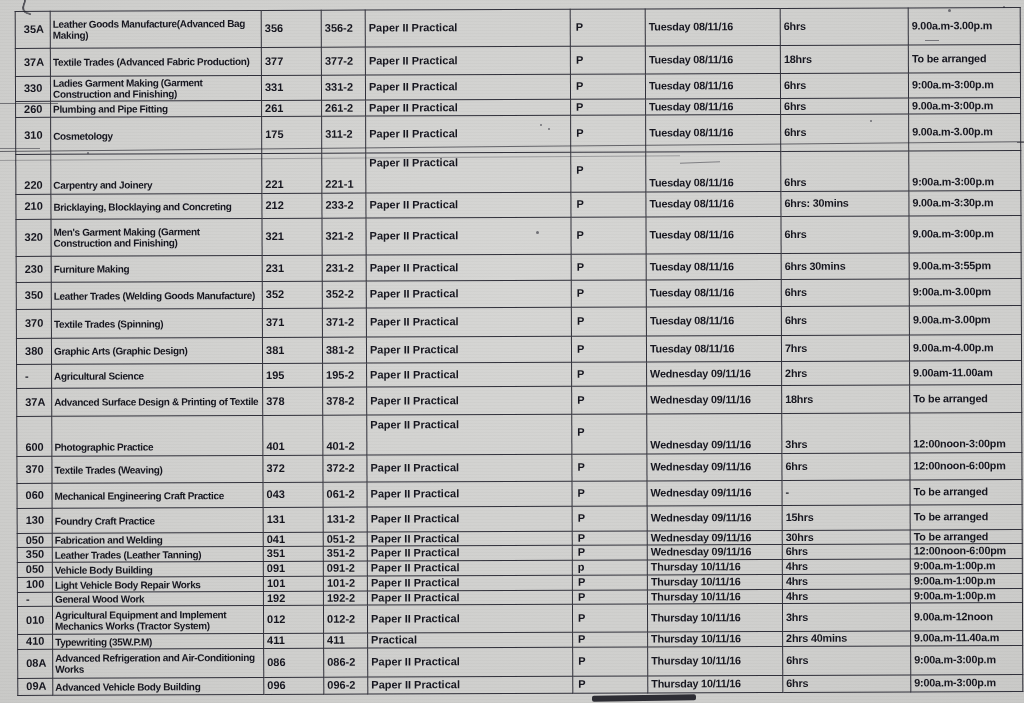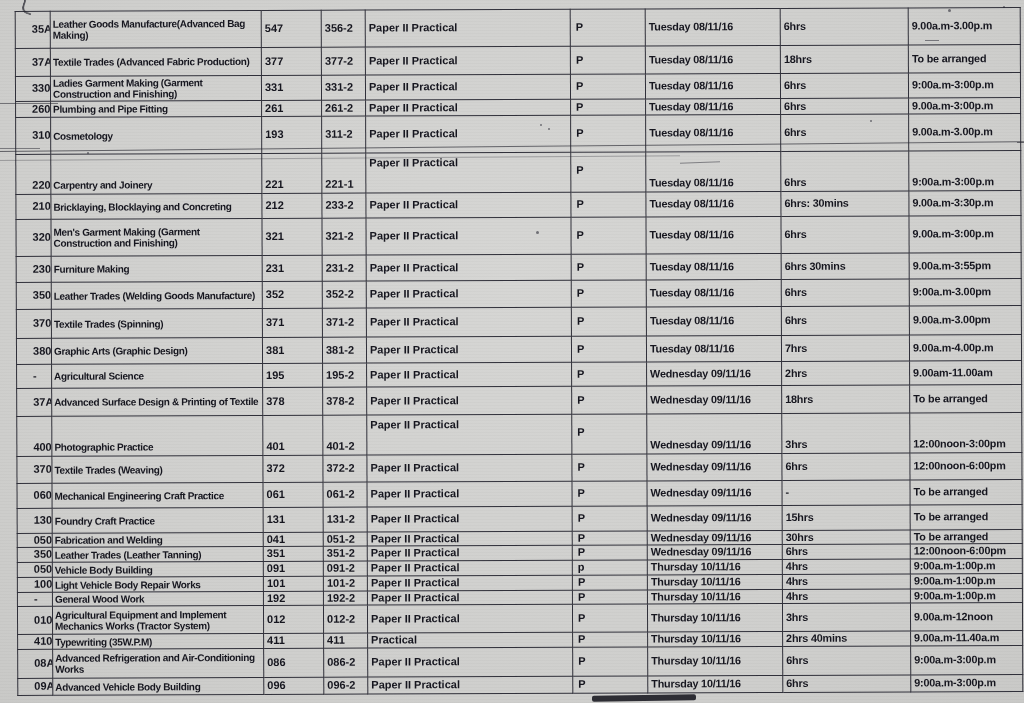--- a/index.html
+++ b/index.html
@@ -19,21 +19,21 @@
     width:1005px;position:absolute;left:16px;top:9px;
     transform:rotate(-0.22deg);
   }
   td{
     border:1.6px solid #30303a;
     color:#16161f;
     font-size:11px;font-weight:bold;
     padding:0 3px;vertical-align:middle;
     line-height:11.5px;overflow:hidden;
   }
-  td.c0{padding-left:16px;}
+  td.c0{padding-left:8px;}
   td.c1{font-size:10px;letter-spacing:-0.35px;line-height:11px;padding:1px 2px;}
   td.c5{padding-left:5px;}
   td.c6,td.c7,td.c8{font-size:10.8px;letter-spacing:-0.2px;}
   tr.tall td{vertical-align:bottom;padding-bottom:3px;}
   tr.tall td.c4{vertical-align:top;padding-top:4px;}
   tr.tall td.c5{vertical-align:middle;}
   
   .artifact{position:absolute;pointer-events:none;}
   .diag-main{left:0;top:151px;width:1024px;height:0;
     border-top:1.4px solid rgba(38,38,48,0.65);
@@ -75,21 +75,21 @@
         <col style="width:205px">
         <col style="width:75px">
       <col style="width:135px">
         <col style="width:128px">
         <col style="width:112px">
     </colgroup>
     <tbody>
         <tr style="height: 37px;">
           <td class="c0">35A</td>
           <td class="c1">Leather Goods Manufacture(Advanced Bag Making)</td>
-          <td class="c2">547</td>
+          <td class="c2">356</td>
           <td class="c3">356-2</td>
           <td class="c4">Paper II Practical</td>
           <td class="c5">P</td>
           <td class="c6">Tuesday 08/11/16</td>
           <td class="c7">6hrs</td>
           <td class="c8">9.00a.m-3.00p.m</td>
         </tr>
         <tr style="height: 28px;">
           <td class="c0">37A</td>
           <td class="c1">Textile Trades (Advanced Fabric Production)</td>
@@ -119,21 +119,21 @@
           <td class="c3">261-2</td>
           <td class="c4">Paper II Practical</td>
           <td class="c5">P</td>
           <td class="c6">Tuesday 08/11/16</td>
           <td class="c7">6hrs</td>
           <td class="c8">9.00a.m-3:00p.m</td>
         </tr>
         <tr style="height: 37px;">
           <td class="c0">310</td>
           <td class="c1">Cosmetology</td>
-          <td class="c2">193</td>
+          <td class="c2">175</td>
           <td class="c3">311-2</td>
           <td class="c4">Paper II Practical</td>
           <td class="c5">P</td>
           <td class="c6">Tuesday 08/11/16</td>
           <td class="c7">6hrs</td>
           <td class="c8">9.00a.m-3.00p.m</td>
         </tr>
         <tr class="tall" style="height: 40px;">
           <td class="c0">220</td>
           <td class="c1">Carpentry and Joinery</td>
@@ -227,21 +227,21 @@
           <td class="c1">Advanced Surface Design &amp; Printing of Textile</td>
           <td class="c2">378</td>
           <td class="c3">378-2</td>
           <td class="c4">Paper II Practical</td>
           <td class="c5">P</td>
           <td class="c6">Wednesday 09/11/16</td>
           <td class="c7">18hrs</td>
           <td class="c8">To be arranged</td>
         </tr>
         <tr class="tall" style="height: 40px;">
-          <td class="c0">400</td>
+          <td class="c0">600</td>
           <td class="c1">Photographic Practice</td>
           <td class="c2">401</td>
           <td class="c3">401-2</td>
           <td class="c4">Paper II Practical</td>
           <td class="c5">P</td>
           <td class="c6">Wednesday 09/11/16</td>
           <td class="c7">3hrs</td>
           <td class="c8">12:00noon-3:00pm</td>
         </tr>
         <tr style="height: 27px;">
@@ -251,21 +251,21 @@
           <td class="c3">372-2</td>
           <td class="c4">Paper II Practical</td>
           <td class="c5">P</td>
           <td class="c6">Wednesday 09/11/16</td>
           <td class="c7">6hrs</td>
           <td class="c8">12:00noon-6:00pm</td>
         </tr>
         <tr style="height: 25px;">
           <td class="c0">060</td>
           <td class="c1">Mechanical Engineering Craft Practice</td>
-          <td class="c2">061</td>
+          <td class="c2">043</td>
           <td class="c3">061-2</td>
           <td class="c4">Paper II Practical</td>
           <td class="c5">P</td>
           <td class="c6">Wednesday 09/11/16</td>
           <td class="c7">-</td>
           <td class="c8">To be arranged</td>
         </tr>
         <tr style="height: 25px;">
           <td class="c0">130</td>
           <td class="c1">Foundry Craft Practice</td>

